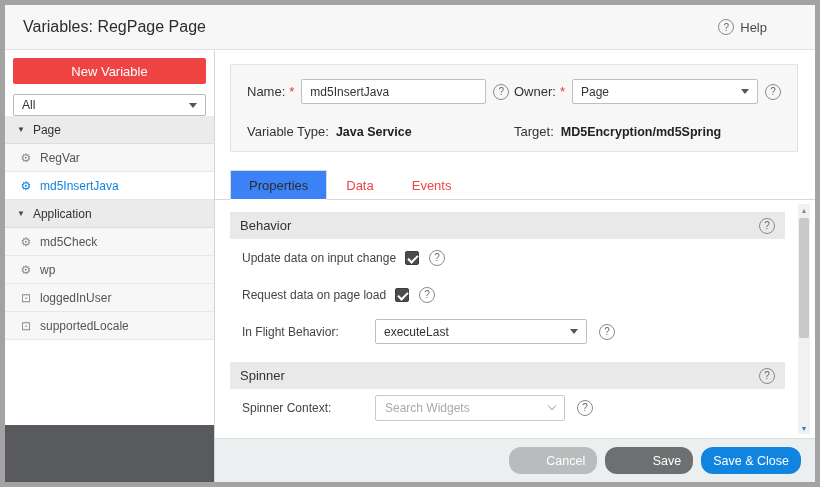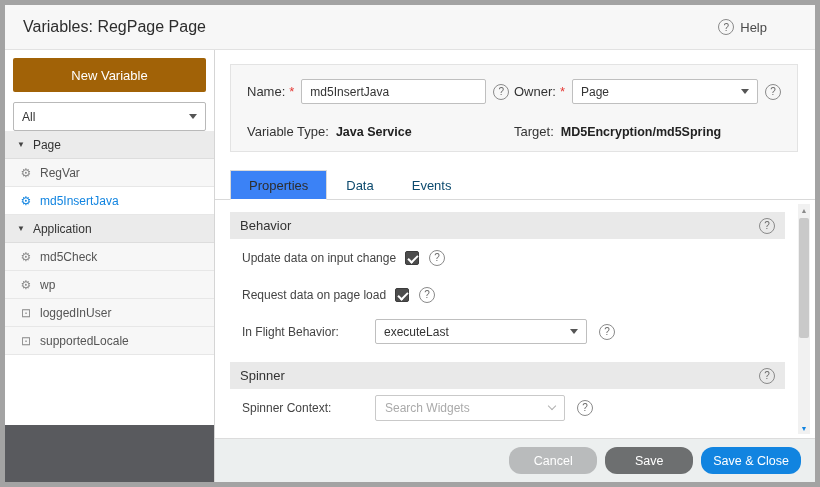--- a/index.html
+++ b/index.html
@@ -17,23 +17,23 @@
   .circle-q { width:16px; height:16px; border:1px solid #8a8a8a; border-radius:50%;
     display:inline-flex; align-items:center; justify-content:center;
     font-size:10px; color:#6a6a6a; flex:0 0 16px; }
 
   
   .cols { flex:1; display:flex; min-height:0; }
 
   
   .sidebar { width:210px; flex:0 0 210px; background:#fff; border-right:1px solid #d5d5d5;
     display:flex; flex-direction:column; position:relative; }
-  .new-var { margin:8px; height:34px; background:#a16207; color:#fff; border:none;
+  .new-var { margin:8px; height:26px; background:#ef4444; color:#fff; border:none;
     border-radius:2px; font-size:13px; font-family:inherit; cursor:pointer; }
-  .filter-select { margin:2px 8px 0 8px; height:29px; border:1px solid #b9b9b9; border-radius:2px;
+  .filter-select { margin:2px 8px 0 8px; height:22px; border:1px solid #b9b9b9; border-radius:2px;
     background:#fff; display:flex; align-items:center; justify-content:space-between;
     padding:0 8px; font-size:12px; color:#333; cursor:pointer; }
   .tri-css { width:0; height:0; border-left:4px solid transparent; border-right:4px solid transparent;
     border-top:5px solid #555; }
   .search-box { margin:8px 8px 10px 8px; height:25px; border:1px solid #c9c9c9; border-radius:3px;
     background:#fff; display:flex; align-items:center; padding:0 7px; gap:6px; }
   .mag { width:11px; height:11px; position:relative; flex:0 0 11px; }
   .mag::before { content:""; position:absolute; width:6px; height:6px; border:1.5px solid #999;
     border-radius:50%; left:0; top:0; }
   .mag::after { content:""; position:absolute; width:4px; height:1.5px; background:#999;
@@ -64,21 +64,21 @@
   .req { color:#e53935; font-size:13px; margin-left:-3px; }
   .txt { height:25px; width:185px; border:1px solid #bfbfbf; border-radius:2px; padding:0 8px;
     font-size:12px; font-family:inherit; color:#333; background:#fff; }
   .sel { height:25px; width:192px; border:1px solid #bfbfbf; border-radius:2px; background:#fff;
     display:flex; align-items:center; justify-content:space-between; padding:0 8px;
     font-size:12px; color:#333; cursor:pointer; }
   .fvalue { font-size:12.5px; font-weight:700; color:#222; }
 
   
   .tabs { margin-top:18px; padding-left:15px; display:flex; border-bottom:1px solid #d9d9d9; height:30px; }
-  .tab { padding:0 18px; display:flex; align-items:center; font-size:13px; color:#0c4a6e;
+  .tab { padding:0 18px; display:flex; align-items:center; font-size:13px; color:#ef4444;
     cursor:pointer; border:1px solid transparent; border-bottom:none; margin-bottom:-1px; }
   .tab.active { background:#3b82f6; border-color:#d9d9d9; color:#2d2d2d; border-bottom:1px solid #fff; }
 
   
   .props { flex:1; position:relative; min-height:0; overflow:hidden; }
   .props-inner { margin:12px 30px 0 15px; }
   .sec-h { height:27px; background:#e9e9e9; display:flex; align-items:center;
     justify-content:space-between; padding:0 10px; font-size:13px; color:#333; }
   .prop-row { display:flex; align-items:center; height:37px; padding-left:12px; font-size:12px; color:#444; }
   .prop-row .lbl { margin-right:9px; }
@@ -99,21 +99,21 @@
   .vscroll { position:absolute; top:4px; bottom:4px; right:5px; width:12px; background:#f1f1f1; }
   .vs-arrow { height:12px; display:flex; align-items:center; justify-content:center;
     font-size:7px; color:#8a8a8a; cursor:pointer; }
   .vs-arrow.down { position:absolute; bottom:0; left:0; right:0; color:#1184e0; }
   .vs-thumb { position:absolute; top:14px; left:1px; width:10px; height:120px; background:#c9c9c9; border-radius:2px; cursor:grab; }
 
   
   .ftr { flex:0 0 44px; background:#ecefef; border-top:1px solid #dcdcdc;
     display:flex; align-items:center; justify-content:flex-end; gap:8px; padding-right:14px; }
   .btn { height:27px; min-width:88px; border:none; border-radius:12px; color:#fff; font-size:12.5px;
-    font-family:inherit; cursor:pointer; padding:0 12px; }
+    font-family:inherit; cursor:pointer; padding:0 12px;text-align:right; }
   .btn.cancel { background:#b9bbbc; }
   .btn.save { background:#6d6f70; }
   .btn.savec { background:#1184e0; }
 </style>
 </head>
 <body>
 
 <div class="app">
 
   <div class="hdr">

